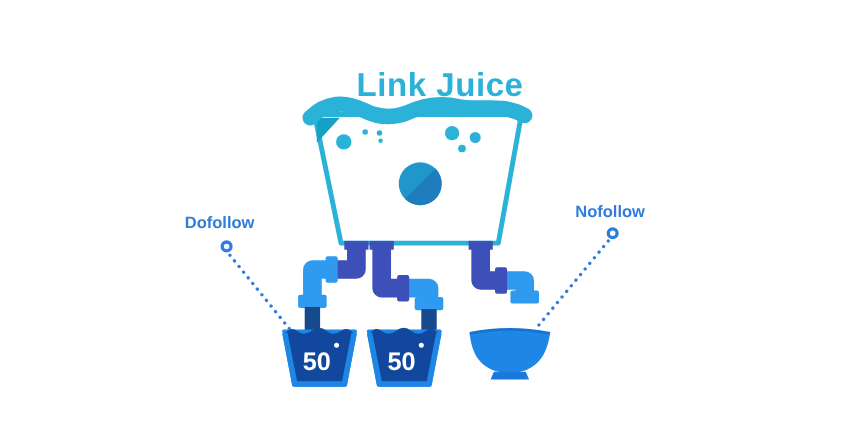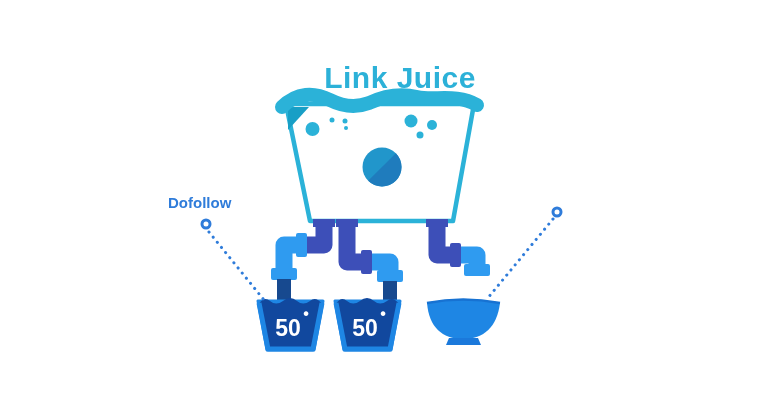--- a/index.html
+++ b/index.html
@@ -27,20 +27,21 @@
   }
 </style>
 </head>
 <body>
 
 <div class="canvas">
 
   <h1 class="title">Link Juice</h1>
 
   <div class="callout dofollow">Dofollow</div>
+  <div class="callout nofollow">Nofollow</div>
 
   <svg class="art" width="768" height="400" viewBox="0 0 768 400">
 
     <g>
       <path d="M286,104 L474,104 L453,221 L310,221 Z" fill="#ffffff" stroke="#2BB2D8" stroke-width="4.5" stroke-linejoin="round"></path>
       <path d="M288,107 L309,107 L288,130 Z" fill="#189FC6"></path>
       <path d="M282,107 C297,92 314,92 330,100 C344,107 356,108 369,103 C384,96 400,93 417,97 C434,101 456,93 477,105" fill="none" stroke="#2BB2D8" stroke-width="14" stroke-linecap="round"></path>
       <g fill="#2BB2D8">
         <circle cx="312.5" cy="129" r="7"></circle>
         <circle cx="332" cy="120" r="2.5"></circle>

